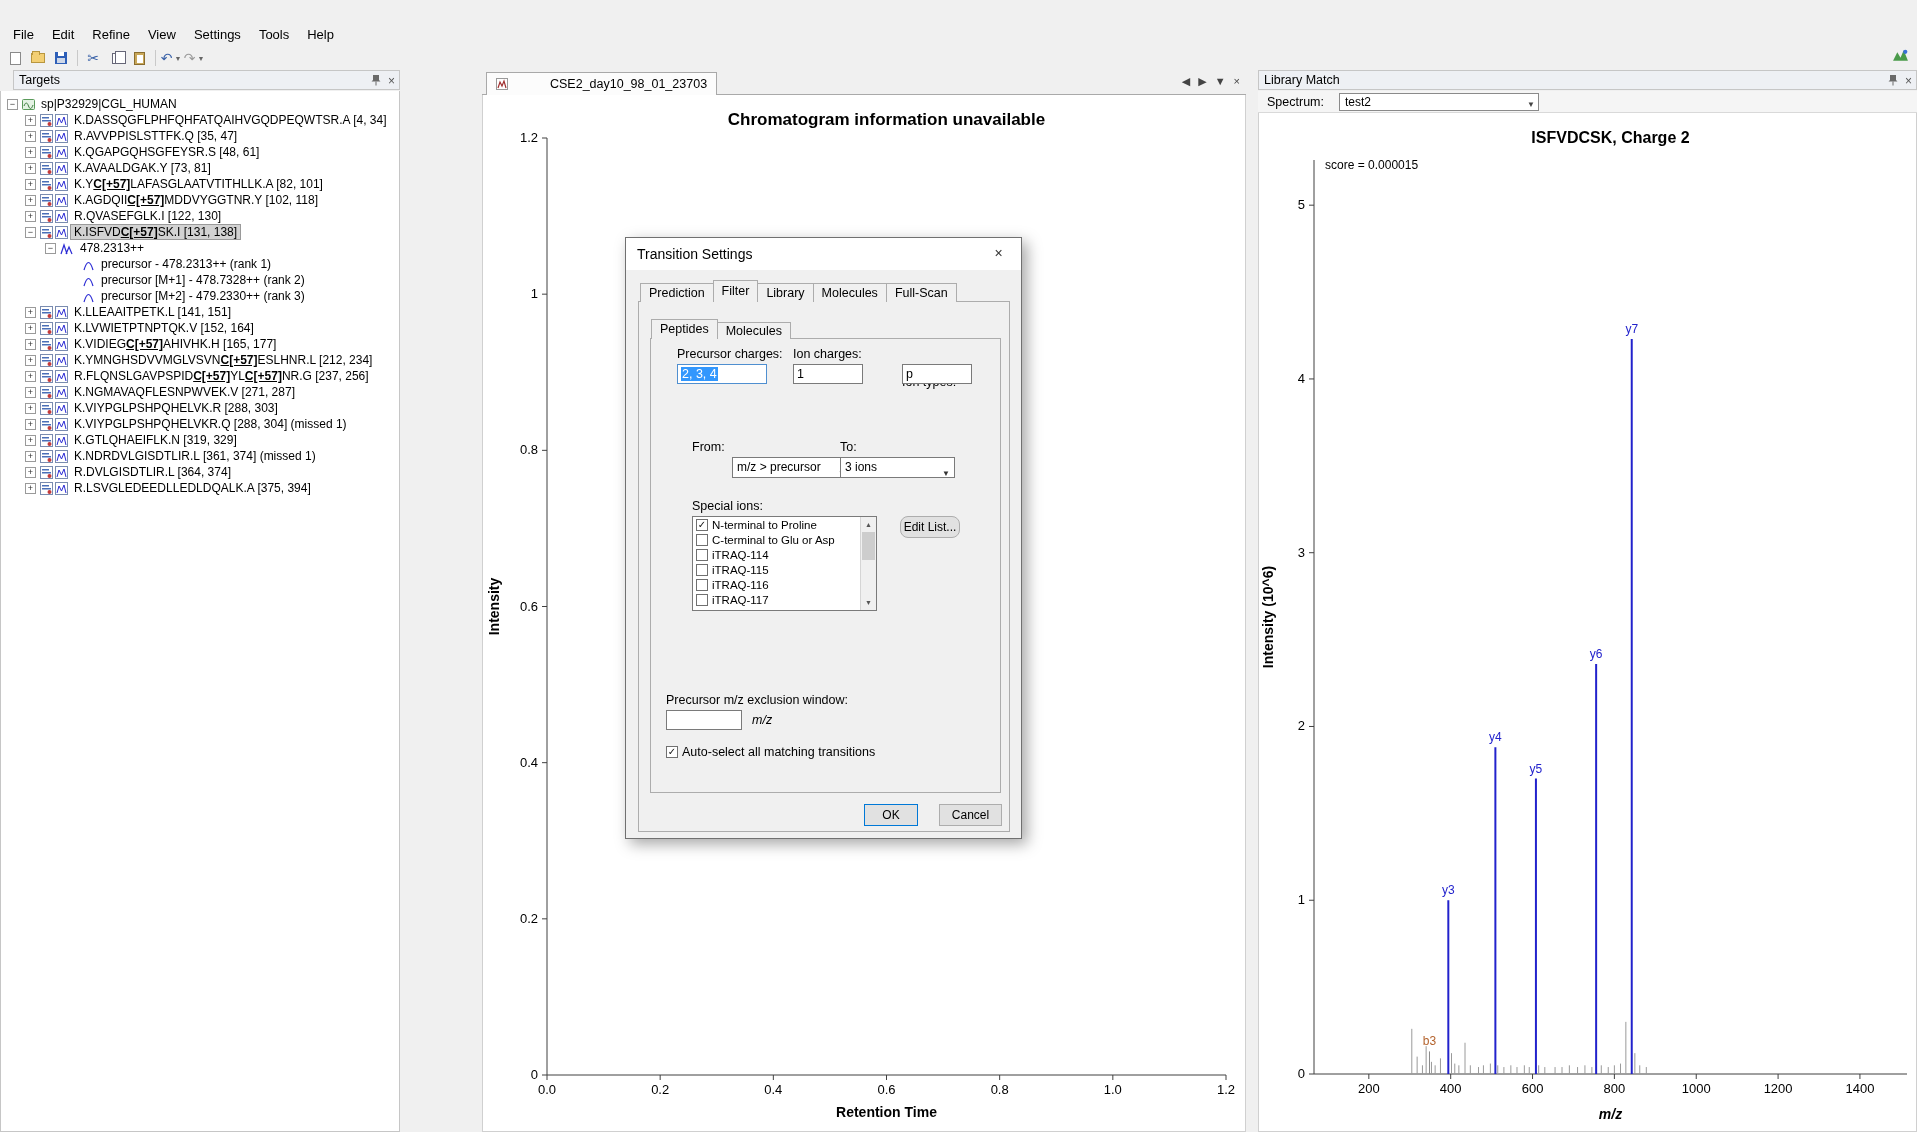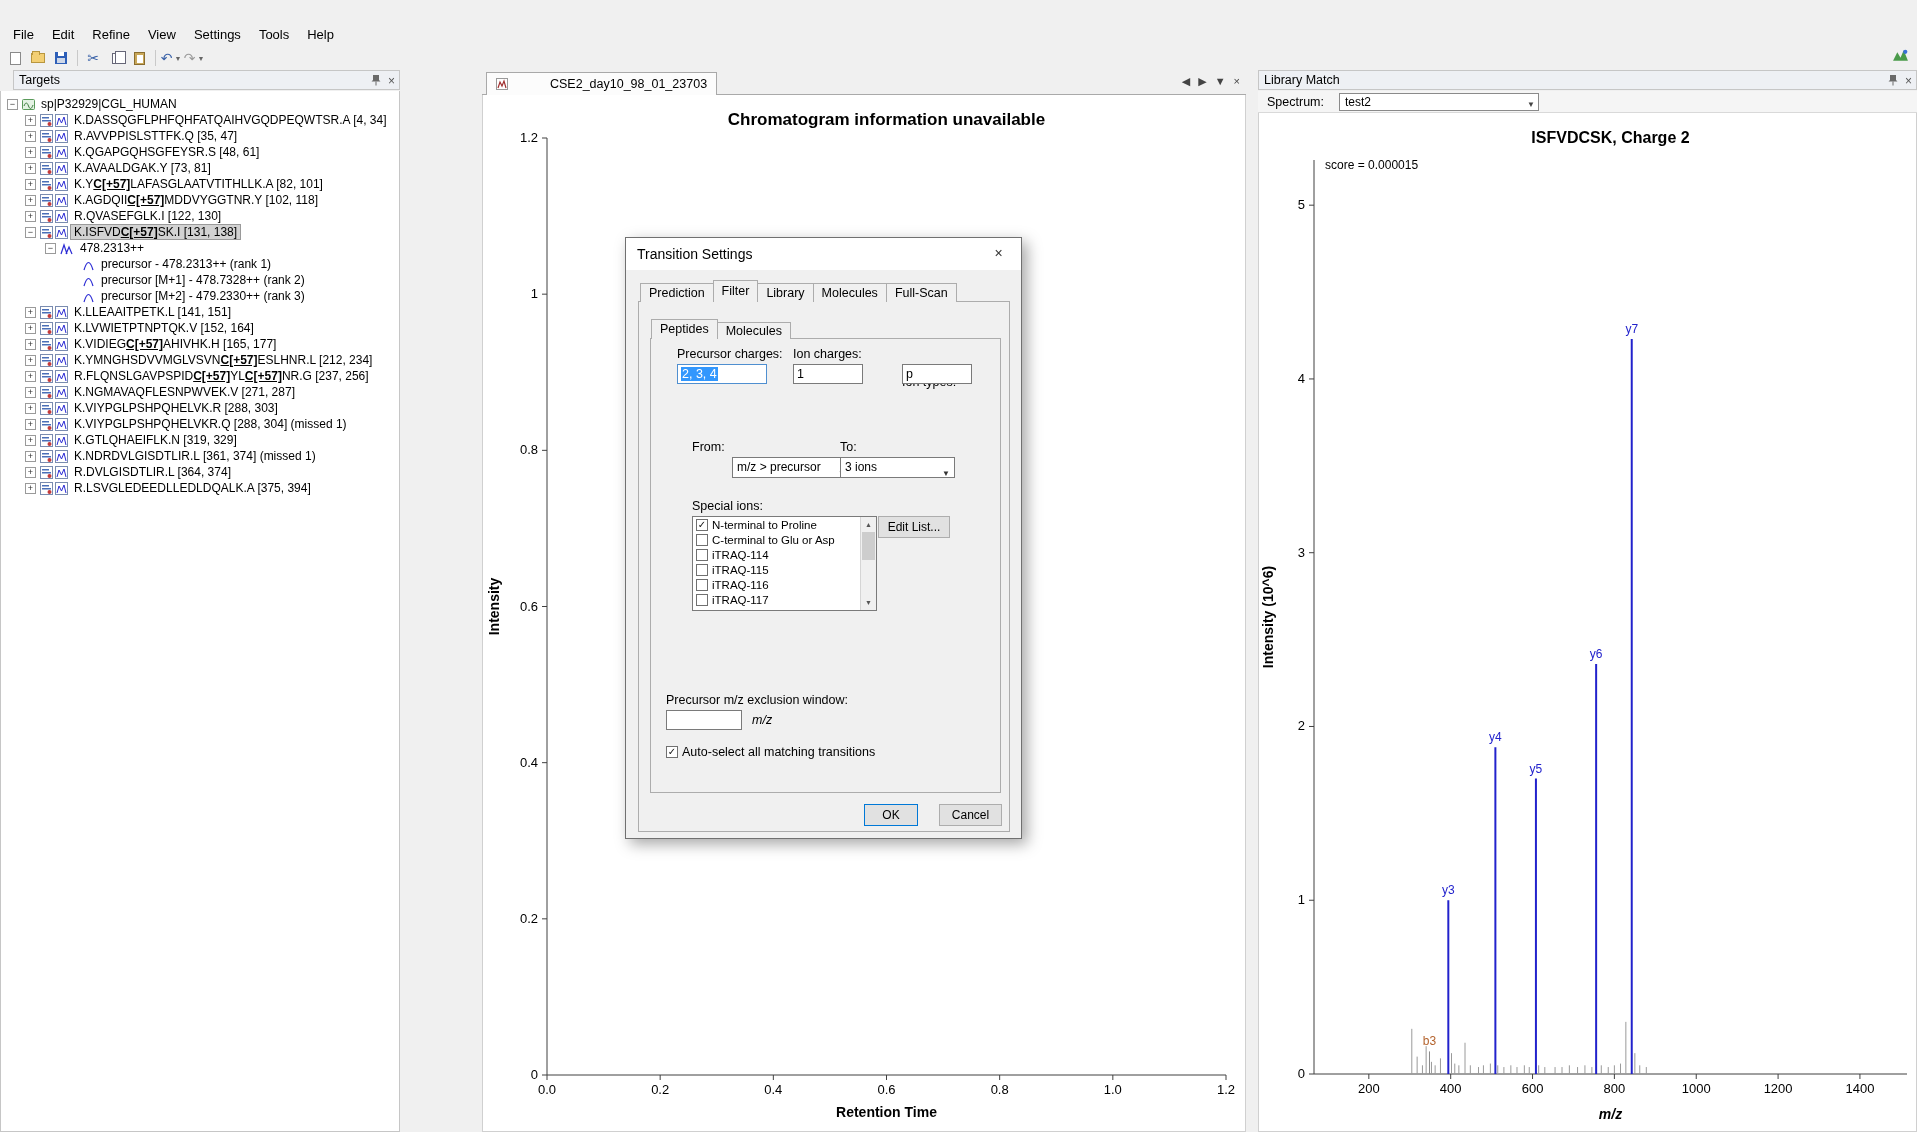--- a/index.html
+++ b/index.html
@@ -97,21 +97,21 @@
   #sel-to { left:214px; top:219px; width:115px; }
   #lbl-special { left:66px; top:261px; }
   .listbox { position:absolute; left:66px; top:278px; width:185px; height:95px; background:#fff; border:1px solid #7a7a7a; overflow:hidden; z-index:5; }
   .li { height:15px; display:flex; align-items:center; font-size:11.5px; padding-left:3px; white-space:nowrap; }
   .cb { width:12px; height:12px; border:1px solid #707070; background:#fff; margin-right:4px; flex:none; font-size:10px; line-height:10px; text-align:center; color:#111; }
   .sb { position:absolute; right:0; top:0; bottom:0; width:16px; background:#f0f0f0; border-left:1px solid #d5d5d5; }
   .sb-btn { height:15px; font-size:7px; color:#555; text-align:center; line-height:15px; }
   .sb-btn.down { position:absolute; bottom:0; left:0; right:0; }
   .sb-thumb { position:absolute; top:15px; left:1px; right:1px; height:28px; background:#cdcdcd; }
   .btn { position:absolute; background:#e1e1e1; border:1px solid #adadad; font-size:12px; text-align:center; line-height:20px; z-index:5; }
-  #btn-editlist { left:252px; top:278px; width:72px; height:22px; }
+  #btn-editlist { left:274px; top:278px; width:60px; height:22px;border-radius:8px; }
   #lbl-excl { left:40px; top:455px; }
   #inp-excl { left:40px; top:472px; width:76px; }
   #lbl-mz { left:126px; top:475px; font-style:italic; }
   .chk-row { position:absolute; left:40px; top:507px; display:flex; align-items:center; font-size:12.5px; z-index:5; }
   #btn-ok { left:238px; top:566px; width:54px; height:22px; border-color:#0078d7; }
   #btn-cancel { left:313px; top:566px; width:63px; height:22px; }
 </style>
 </head>
 <body>
 

